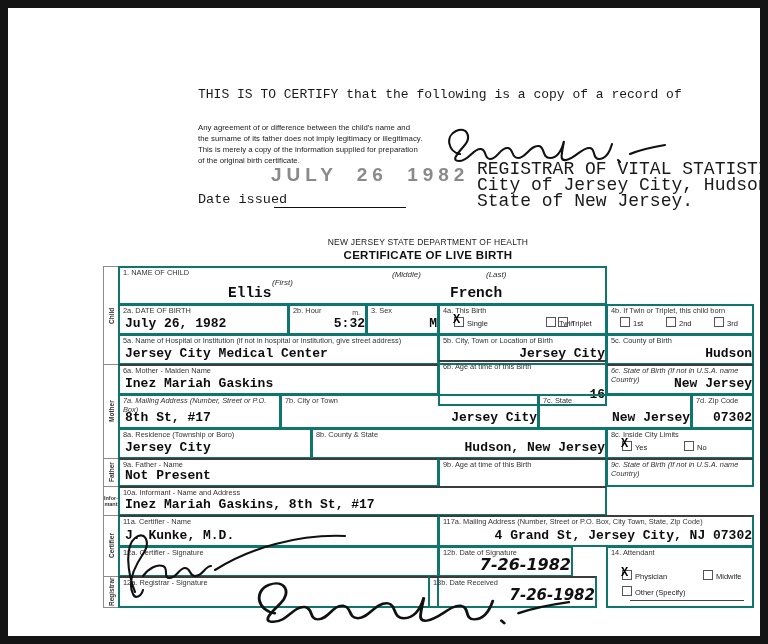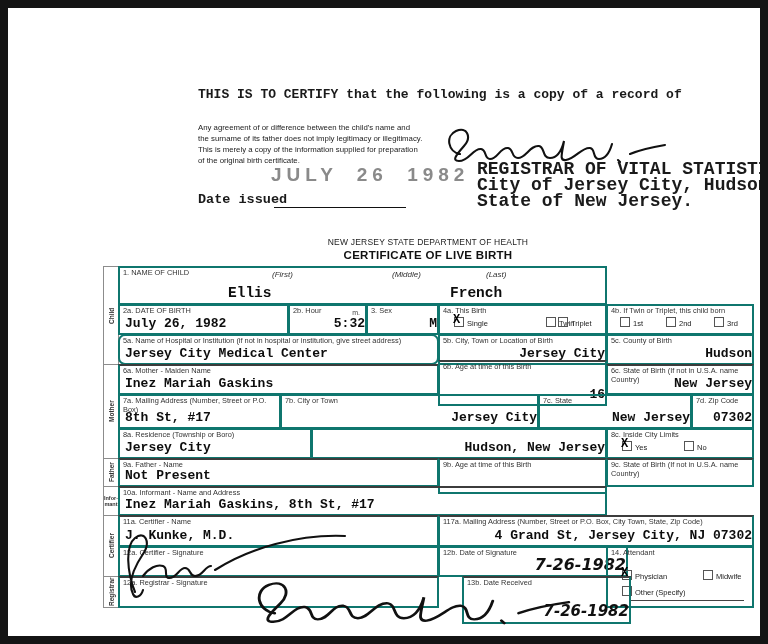--- a/index.html
+++ b/index.html
@@ -1,34 +1,34 @@
 <!DOCTYPE html>
 <html><head>
 <meta charset="utf-8">
 <style>
   html,body{margin:0;padding:0;background:#fff;}
   .page{position:relative;width:768px;height:644px;box-sizing:border-box;
         border:8px solid #141414;background:#fff;overflow:hidden;
         font-family:"Liberation Sans",sans-serif;}
   .abs{position:absolute;}
-  .tw{font-family:"Liberation Mono",monospace;font-weight:700;color:#1a1a1a;}
+  .tw{font-family:"Liberation Mono",monospace;font-weight:400;color:#1a1a1a;}
   .certify{font-size:13px;line-height:17px;white-space:nowrap;}
   .fine{font-size:7.8px;line-height:11px;color:#222;}
   .stamp{font-size:19px;letter-spacing:5px;word-spacing:9px;color:#8a8a8a;
          font-weight:700;white-space:nowrap;}
   .regblock{font-size:18px;line-height:16px;white-space:nowrap;padding-left:26px;}
   .issline{border-bottom:1.6px solid #111;}
   .hdr1{font-size:8.5px;color:#222;text-align:center;letter-spacing:.2px;}
   .hdr2{font-size:11.5px;font-weight:700;color:#111;text-align:center;letter-spacing:.3px;}
 
   .cell{position:absolute;border:2px solid #0f766e;box-sizing:border-box;}
   .heavy{border-top:2px solid #3c3c3c;}
   .lbl{position:absolute;top:1px;left:3px;right:2px;font-size:7.4px;line-height:8.6px;
        color:#333;white-space:nowrap;overflow:hidden;}
-  .lbl.wrap{white-space:normal;}
+  .lbl.wrap{white-space:normal;font-style:italic;}
   .val{position:absolute;bottom:2px;left:5px;font-family:"Liberation Mono",monospace;
        font-weight:700;font-size:13px;color:#0d0d0d;white-space:nowrap;}
   .val.ctr{left:0;right:0;text-align:right;}
   .big{font-size:14.5px;}
   .sub{position:absolute;top:2px;font-size:8px;font-style:italic;color:#333;}
   .suffix{position:absolute;top:3px;right:5px;font-size:7px;color:#444;}
 
   .strip{position:absolute;border:1px solid #8c8c8c;box-sizing:border-box;}
   .striplbl{position:absolute;left:0;right:0;top:0;bottom:0;display:flex;
             align-items:center;justify-content:center;font-size:6.5px;font-weight:700;
@@ -93,21 +93,21 @@
     </div>
   <div class="strip heavy" style="left:95px;top:507px;width:16px;height:62px;">
     <span class="striplbl">Certifier</span>
     </div>
   <div class="strip heavy" style="left:95px;top:568px;width:16px;height:32px;">
     <span class="striplbl">Registrar</span>
     </div>
 
   <div class="cell" style="left:110px;top:258px;width:489px;height:39px;">
     <span class="lbl">1. NAME OF CHILD</span>
-    <span class="sub" style="left:152px;">(First)</span>
+    <span class="sub" style="left:152px;margin-top:8px;">(First)</span>
     <span class="sub" style="left:272px;">(Middle)</span>
     <span class="sub" style="left:366px;">(Last)</span>
     <span class="val big" style="left:108px;">Ellis</span>
     <span class="val big" style="left:330px;">French</span>
   </div>
 
   <div class="cell" style="left:110px;top:296px;width:171px;height:31px;">
     <span class="lbl">2a. DATE OF BIRTH</span>
     <span class="val">July 26, 1982</span>
   </div>
@@ -126,21 +126,21 @@
     <span class="opt" style="left:70px;bottom:5px;padding-left:36px;"><span class="cb"></span><span>Twin</span></span>
     <span class="opt" style="left:118px;bottom:5px;"><span class="cb"></span><span>Triplet</span></span>
   </div>
   <div class="cell" style="left:598px;top:296px;width:148px;height:31px;">
     <span class="lbl">4b. If Twin or Triplet, this child born</span>
     <span class="opt" style="left:12px;bottom:5px;"><span class="cb"></span><span>1st</span></span>
     <span class="opt" style="left:58px;bottom:5px;"><span class="cb"></span><span>2nd</span></span>
     <span class="opt" style="left:106px;bottom:5px;"><span class="cb"></span><span>3rd</span></span>
   </div>
 
-  <div class="cell" style="left:110px;top:326px;width:321px;height:31px;border-radius:7px;">
+  <div class="cell" style="left:110px;top:326px;width:321px;height:31px;">
     <span class="lbl">5a. Name of Hospital or Institution (if not in hospital or institution, give street address)</span>
     <span class="val">Jersey City Medical Center</span>
   </div>
   <div class="cell" style="left:430px;top:326px;width:169px;height:31px;">
     <span class="lbl">5b. City, Town or Location of Birth</span>
     <span class="val ctr">Jersey City</span>
   </div>
   <div class="cell" style="left:598px;top:326px;width:148px;height:31px;">
     <span class="lbl">5c. County of Birth</span>
     <span class="val ctr">Hudson</span>
@@ -174,33 +174,34 @@
   <div class="cell" style="left:683px;top:386px;width:63px;height:35px;">
     <span class="lbl">7d. Zip Code</span>
     <span class="val ctr">07302</span>
   </div>
 
   <div class="cell" style="left:110px;top:420px;width:194px;height:31px;">
     <span class="lbl">8a. Residence (Township or Boro)</span>
     <span class="val">Jersey City</span>
   </div>
   <div class="cell" style="left:303px;top:420px;width:296px;height:31px;">
+    <span class="lbl">8b. County &amp; State</span>
     <span class="val ctr">Hudson, New Jersey</span>
   </div>
   <div class="cell" style="left:598px;top:420px;width:148px;height:31px;">
     <span class="lbl">8c. Inside City Limits</span>
     <span class="opt" style="left:14px;bottom:5px;"><span class="cb"><span class="cbx">X</span></span><span>Yes</span></span>
     <span class="opt" style="left:76px;bottom:5px;"><span class="cb"></span><span>No</span></span>
   </div>
 
   <div class="cell heavy" style="left:110px;top:450px;width:321px;height:29px;">
     <span class="lbl">9a. Father - Name</span>
     <span class="val">Not Present</span>
   </div>
-  <div class="cell heavy" style="left:430px;top:450px;width:169px;height:36px;">
+  <div class="cell heavy" style="left:430px;top:450px;width:169px;height:30px;">
     <span class="lbl">9b. Age at time of this Birth</span>
     <span class="val ctr"></span>
   </div>
   <div class="cell heavy" style="left:598px;top:450px;width:148px;height:29px;">
     <span class="lbl wrap">9c. State of Birth (If not in U.S.A. name Country)</span>
     <span class="val ctr"></span>
   </div>
 
   <div class="cell heavy" style="left:110px;top:478px;width:489px;height:30px;">
     <span class="lbl">10a. Informant - Name and Address</span>
@@ -212,36 +213,36 @@
     <span class="val">J. Kunke, M.D.</span>
   </div>
   <div class="cell heavy" style="left:430px;top:507px;width:316px;height:32px;">
     <span class="lbl">117a. Mailing Address (Number, Street or P.O. Box, City Town, State, Zip Code)</span>
     <span class="val ctr">4 Grand St, Jersey City, NJ 07302</span>
   </div>
 
   <div class="cell" style="left:110px;top:538px;width:321px;height:31px;">
     <span class="lbl">12a. Certifier - Signature</span>
   </div>
-  <div class="cell" style="left:430px;top:538px;width:190px;height:31px;">
+  <div class="cell" style="left:430px;top:538px;width:135px;height:31px;">
     <span class="lbl">12b. Date of Signature</span>
     <span class="val ctr hand" style="font-size:16px;bottom:1px;">7-26-1982</span>
   </div>
   <div class="cell" style="left:598px;top:538px;width:148px;height:62px;">
     <span class="lbl">14. Attendant</span>
     <span class="opt" style="left:14px;top:22px;"><span class="cb"><span class="cbx">X</span></span><span>Physician</span></span>
     <span class="opt" style="left:95px;top:22px;"><span class="cb"></span><span>Midwife</span></span>
     <span class="opt" style="left:14px;top:38px;"><span class="cb"></span><span>Other (Specify)</span></span>
     <span class="blankline" style="left:22px;top:40px;width:114px;height:12px;"></span>
   </div>
 
   <div class="cell heavy" style="left:110px;top:568px;width:321px;height:32px;">
     <span class="lbl">12a. Registrar - Signature</span>
   </div>
-  <div class="cell heavy" style="left:454px;top:568px;width:169px;height:48px;">
+  <div class="cell heavy" style="left:420px;top:568px;width:169px;height:32px;">
     <span class="lbl">13b. Date Received</span>
     <span class="val ctr hand" style="font-size:15px;bottom:2px;">7-26-1982</span>
   </div>
 
   <svg class="sig" style="left:95px;top:512px;z-index:5;" width="260" height="82" viewBox="0 0 260 82">
     <path d="M32 72 C24 52 22 26 32 18 C42 10 48 22 40 34 C32 46 24 62 30 74 C32 79 38 77 40 70 M40 56 C46 48 54 44 60 46 C66 48 60 58 66 58 C74 58 76 48 82 48 C88 48 86 56 92 56 C100 56 102 46 108 46 M112 50 C146 28 196 14 242 16" stroke="#111" fill="none" stroke-width="2.1" stroke-linecap="round"></path>
   </svg>
   <svg class="sig" style="left:238px;top:556px;z-index:5;" width="330" height="64" viewBox="0 0 230 52" preserveAspectRatio="none">
     <path d="M20 40 C8 38 5 22 16 17 C27 12 32 23 24 32 C17 40 11 47 19 47 C29 47 33 34 41 35 C47 36 44 45 50 45 C58 45 60 33 68 34 C74 35 71 44 78 44 C86 44 90 31 99 32 C105 33 102 44 110 44 C118 44 122 35 124 27 C122 40 119 47 126 46 C136 44 142 33 150 34 C156 35 152 45 159 45 C166 45 170 37 172 30 M178 46 L180 48 M190 40 C202 35 213 33 225 31" stroke="#111" fill="none" stroke-width="2" stroke-linecap="round"></path>
   </svg>

